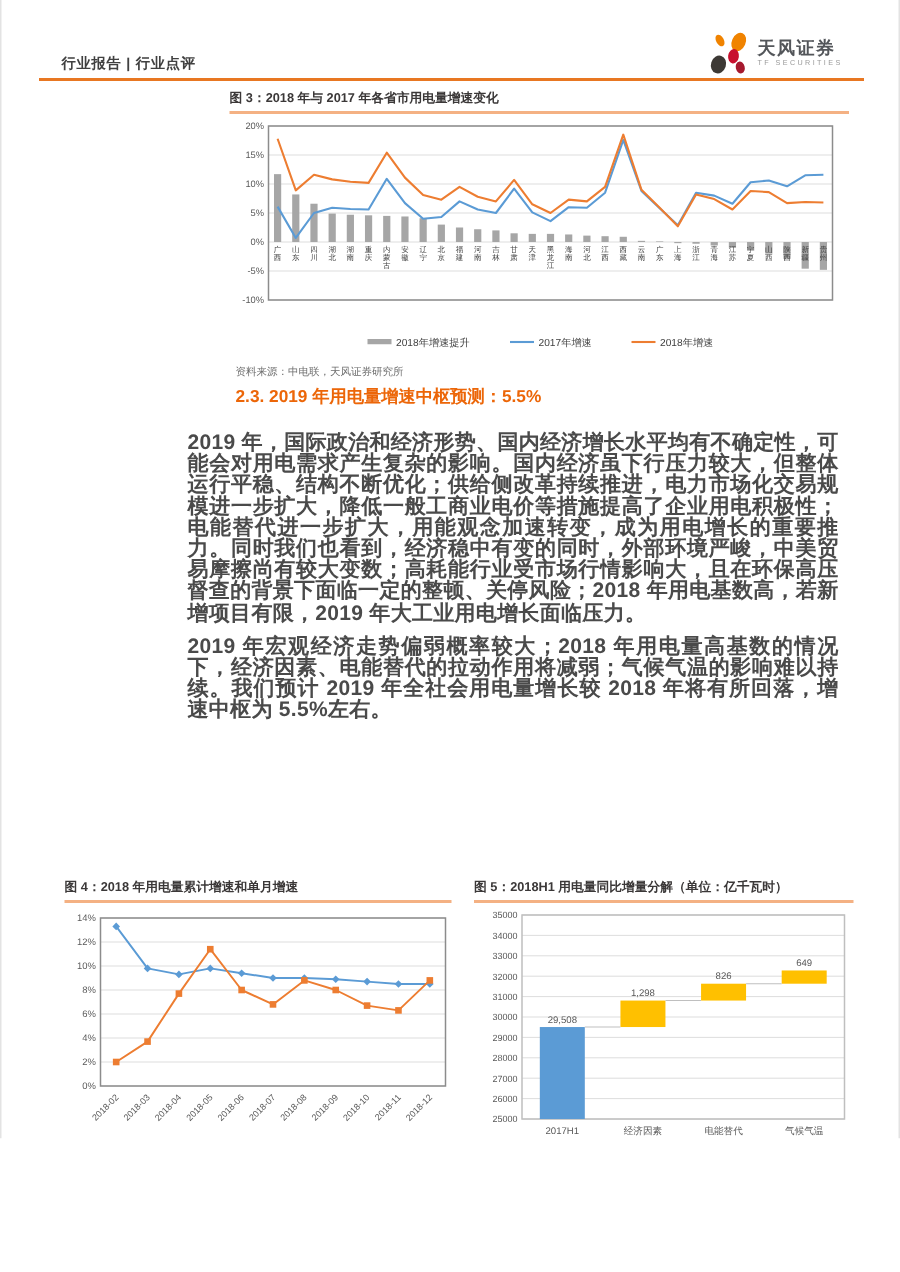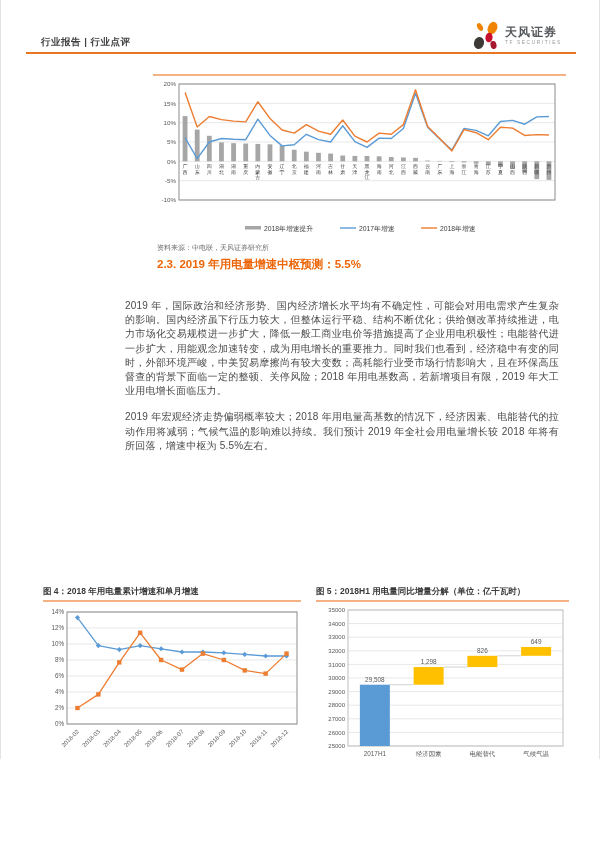--- a/index.html
+++ b/index.html
@@ -13,22 +13,22 @@
   .brand-sub{font-size:4.8px;color:#999;letter-spacing:1.6px;}
   .logo-mark{left:470px;top:20px;}
   .rule{height:2px;background:#E87722;}
   .rule-top{left:25px;top:52px;width:550px;}
   .rule-bottom{left:25px;top:821px;width:550px;}
   .fig-title{font-size:8.5px;font-weight:bold;color:#3B3838;}
   .fig-underline{height:1.5px;background:#F4B183;}
   .fig-source{font-size:7px;color:#6e6e6e;}
   .section-heading{left:156px;top:257px;font-size:11.5px;font-weight:bold;color:#EC6608;}
   .body-text{left:124px;top:287px;width:434px;}
-  .body-text p{margin:12px 0 8px 0;font-size:10px;line-height:14.2px;color:#4a4a4a;
-               text-align:justify;letter-spacing:.2px;}
+  .body-text p{margin:0 0 8px 0;font-size:14px;line-height:14.2px;color:#4a4a4a;
+               text-align:justify;letter-spacing:.2px;font-weight:bold;}
   .footer-disclaimer{left:75px;top:828px;font-size:8.5px;color:#595959;}
   .footer-page{left:540px;top:828px;font-size:8.5px;color:#595959;}
   svg{display:block;font-family:"Liberation Sans","DejaVu Sans",sans-serif;}
 </style>
 </head>
 <body>
 
 <div class="page">
 
   <div class="abs hdr-left">行业报告 | 行业点评</div>
@@ -39,20 +39,21 @@
     <ellipse cx="18" cy="17.5" rx="3.6" ry="4.8" fill="#C8102E" transform="rotate(8 18 17.5)"></ellipse>
     <ellipse cx="8" cy="23" rx="5" ry="6" fill="#3D3935" transform="rotate(18 8 23)"></ellipse>
     <ellipse cx="22.5" cy="25" rx="3" ry="4" fill="#A6192E" transform="rotate(-14 22.5 25)"></ellipse>
   </svg>
   <div class="abs brand">
     <div class="brand-name">天风证券</div>
     <div class="brand-sub">TF SECURITIES</div>
   </div>
   <div class="abs rule rule-top"></div>
 
+  <div class="abs fig-title" style="left:152px;top:60px;">图 3：2018 年与 2017 年各省市用电量增速变化</div>
   <div class="abs fig-underline" style="left:152px;top:74px;width:413px;"></div>
   <svg id="fig3-svg" class="abs" style="left:150px;top:78px;" width="412" height="160" viewBox="0 0 412 160">
       <line x1="28" y1="6" x2="404" y2="6" stroke="#D9D9D9" stroke-width="0.6"></line>
       <text x="25" y="8.2" text-anchor="end" font-size="6.2" fill="#595959">20%</text>
       <line x1="28" y1="25.333333333333332" x2="404" y2="25.333333333333332" stroke="#D9D9D9" stroke-width="0.6"></line>
       <text x="25" y="27.53333333333333" text-anchor="end" font-size="6.2" fill="#595959">15%</text>
       <line x1="28" y1="44.666666666666664" x2="404" y2="44.666666666666664" stroke="#D9D9D9" stroke-width="0.6"></line>
       <text x="25" y="46.86666666666667" text-anchor="end" font-size="6.2" fill="#595959">10%</text>
       <line x1="28" y1="64" x2="404" y2="64" stroke="#D9D9D9" stroke-width="0.6"></line>
       <text x="25" y="66.2" text-anchor="end" font-size="6.2" fill="#595959">5%</text>

